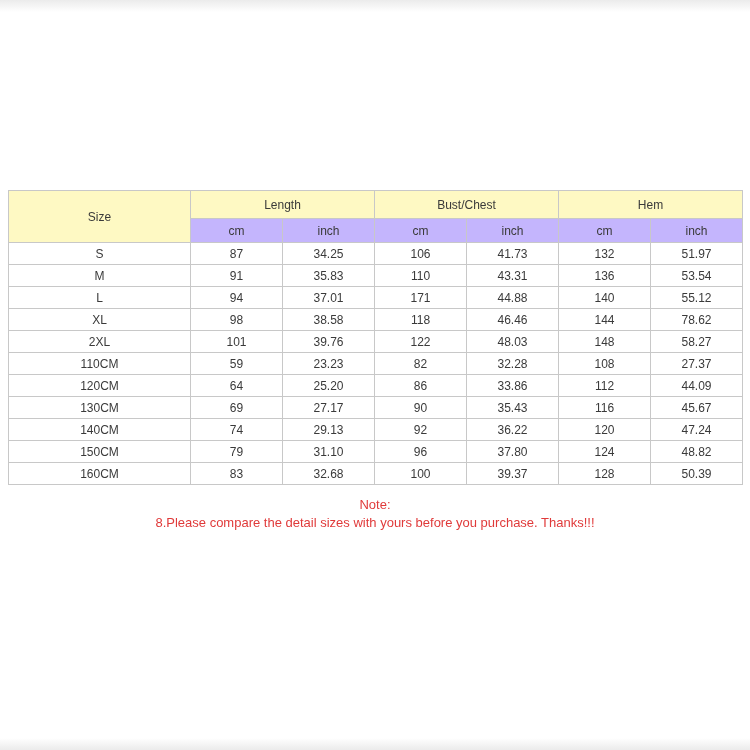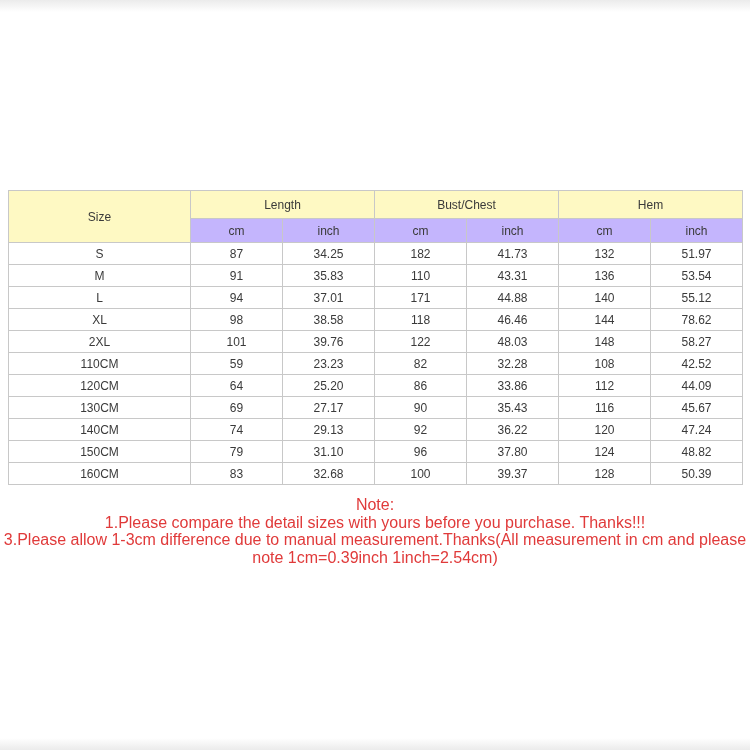--- a/index.html
+++ b/index.html
@@ -49,21 +49,21 @@
   }
   .size-table thead tr.group-row th { height: 27px; background: #fef9c3; }
   .size-table thead tr.unit-row th  { height: 23px; background: #c4b5fd; }
   .notes {
     position: absolute;
     top: 496px;
     left: 0;
     width: 100%;
     text-align: center;
     color: var(--note-red, #e03a3a);
-    font-size: 16px;
+    font-size: 13px;
     line-height: 17.5px;
   }
 </style>
 </head>
 <body>
 
 <div class="edge-shade-top"></div>
 
 <table class="size-table">
   <colgroup>
@@ -89,21 +89,21 @@
       <th>inch</th>
       <th>cm</th>
       <th>inch</th>
     </tr>
   </thead>
   <tbody>
       <tr>
         <td>S</td>
         <td>87</td>
         <td>34.25</td>
-        <td>182</td>
+        <td>106</td>
         <td>41.73</td>
         <td>132</td>
         <td>51.97</td>
       </tr>
       <tr>
         <td>M</td>
         <td>91</td>
         <td>35.83</td>
         <td>110</td>
         <td>43.31</td>
@@ -137,21 +137,21 @@
         <td>148</td>
         <td>58.27</td>
       </tr>
       <tr>
         <td>110CM</td>
         <td>59</td>
         <td>23.23</td>
         <td>82</td>
         <td>32.28</td>
         <td>108</td>
-        <td>42.52</td>
+        <td>27.37</td>
       </tr>
       <tr>
         <td>120CM</td>
         <td>64</td>
         <td>25.20</td>
         <td>86</td>
         <td>33.86</td>
         <td>112</td>
         <td>44.09</td>
       </tr>
@@ -190,18 +190,17 @@
         <td>39.37</td>
         <td>128</td>
         <td>50.39</td>
       </tr>
     </tbody>
 </table>
 
 <div class="notes">
   <div>Note:</div>
   <div>
-      <div>1.Please compare the detail sizes with yours before you purchase. Thanks!!!</div>
-      <div>3.Please allow 1-3cm difference due to manual measurement.Thanks(All measurement in cm and please note 1cm=0.39inch 1inch=2.54cm)</div>
+      <div>8.Please compare the detail sizes with yours before you purchase. Thanks!!!</div>
     </div>
 </div>
 
 <div class="edge-shade-bottom"></div>
 
 </body></html>

